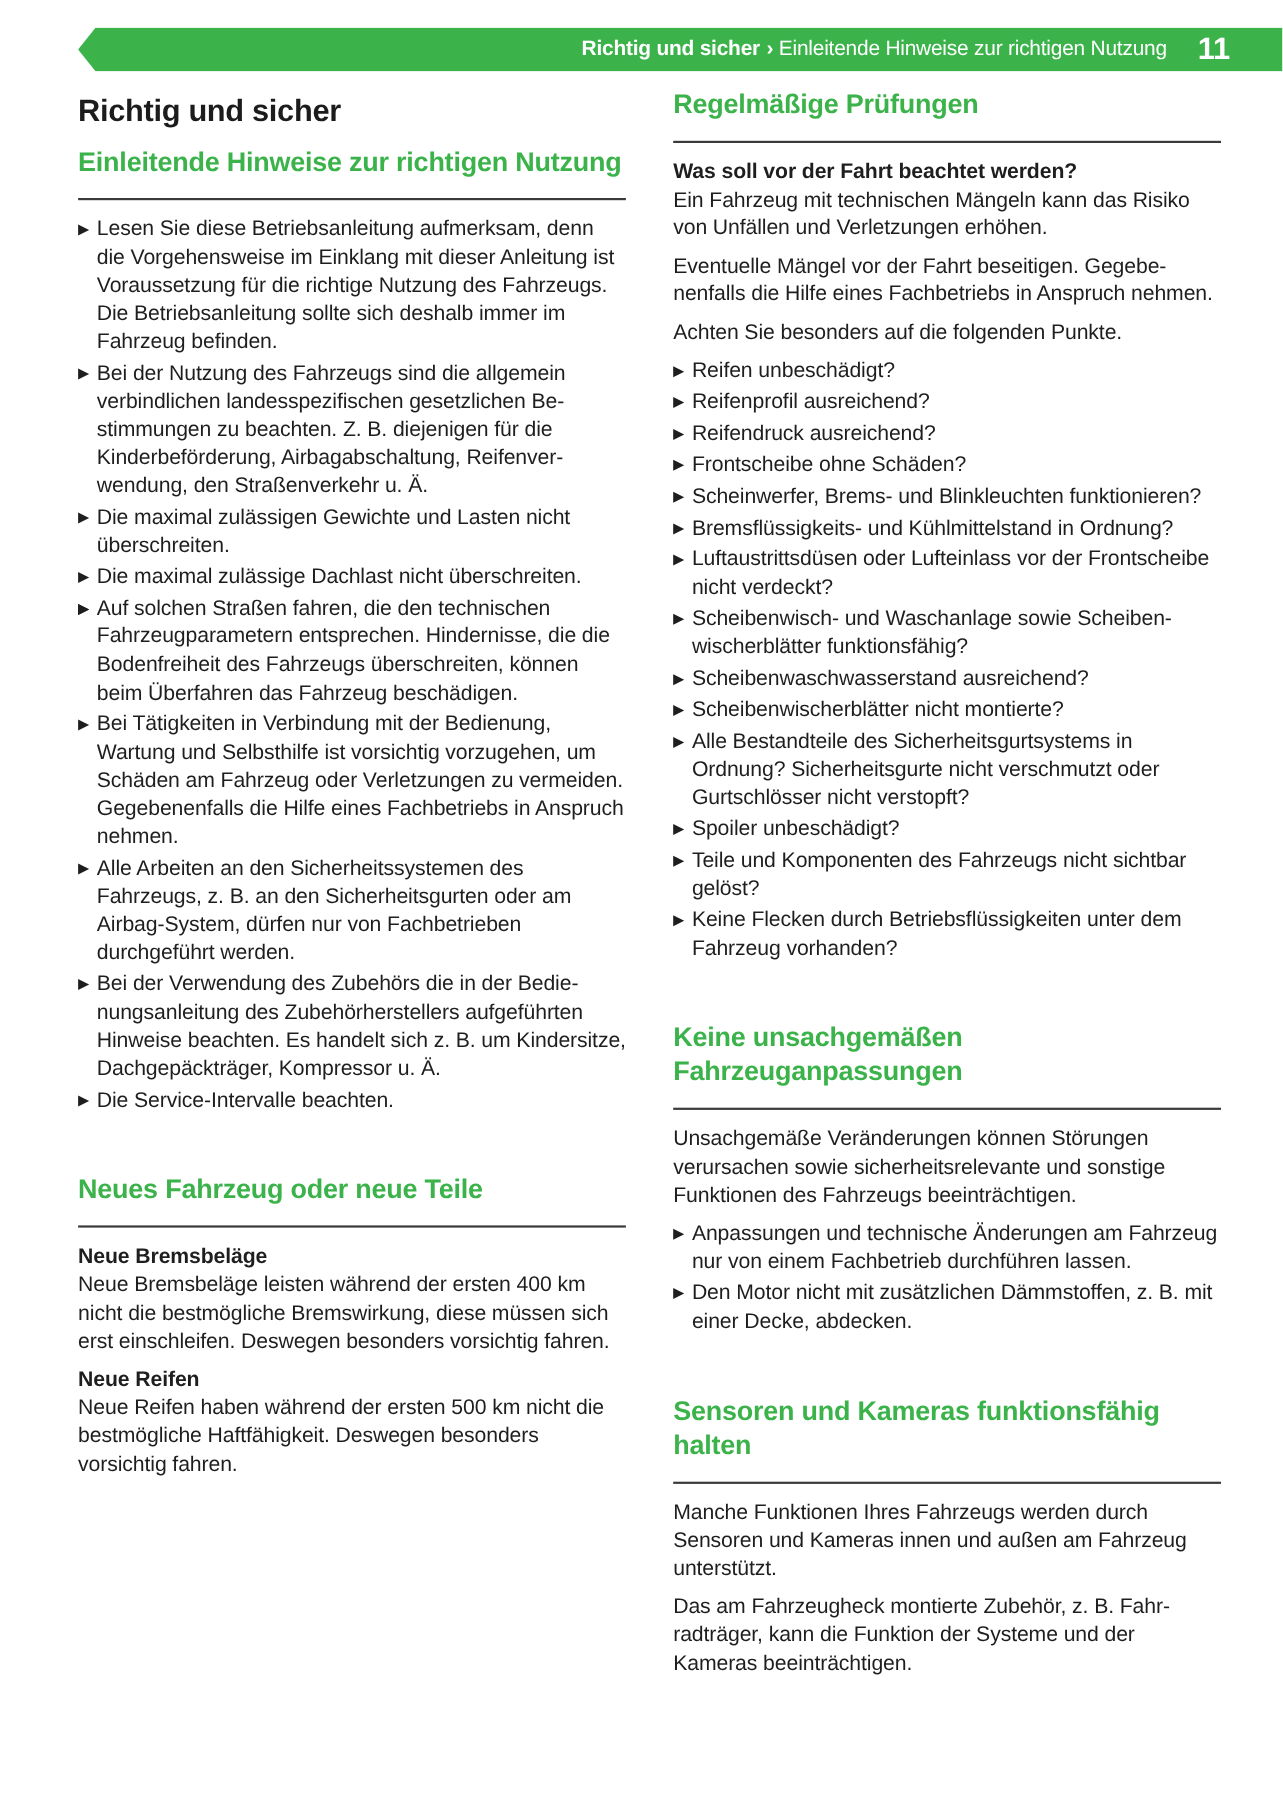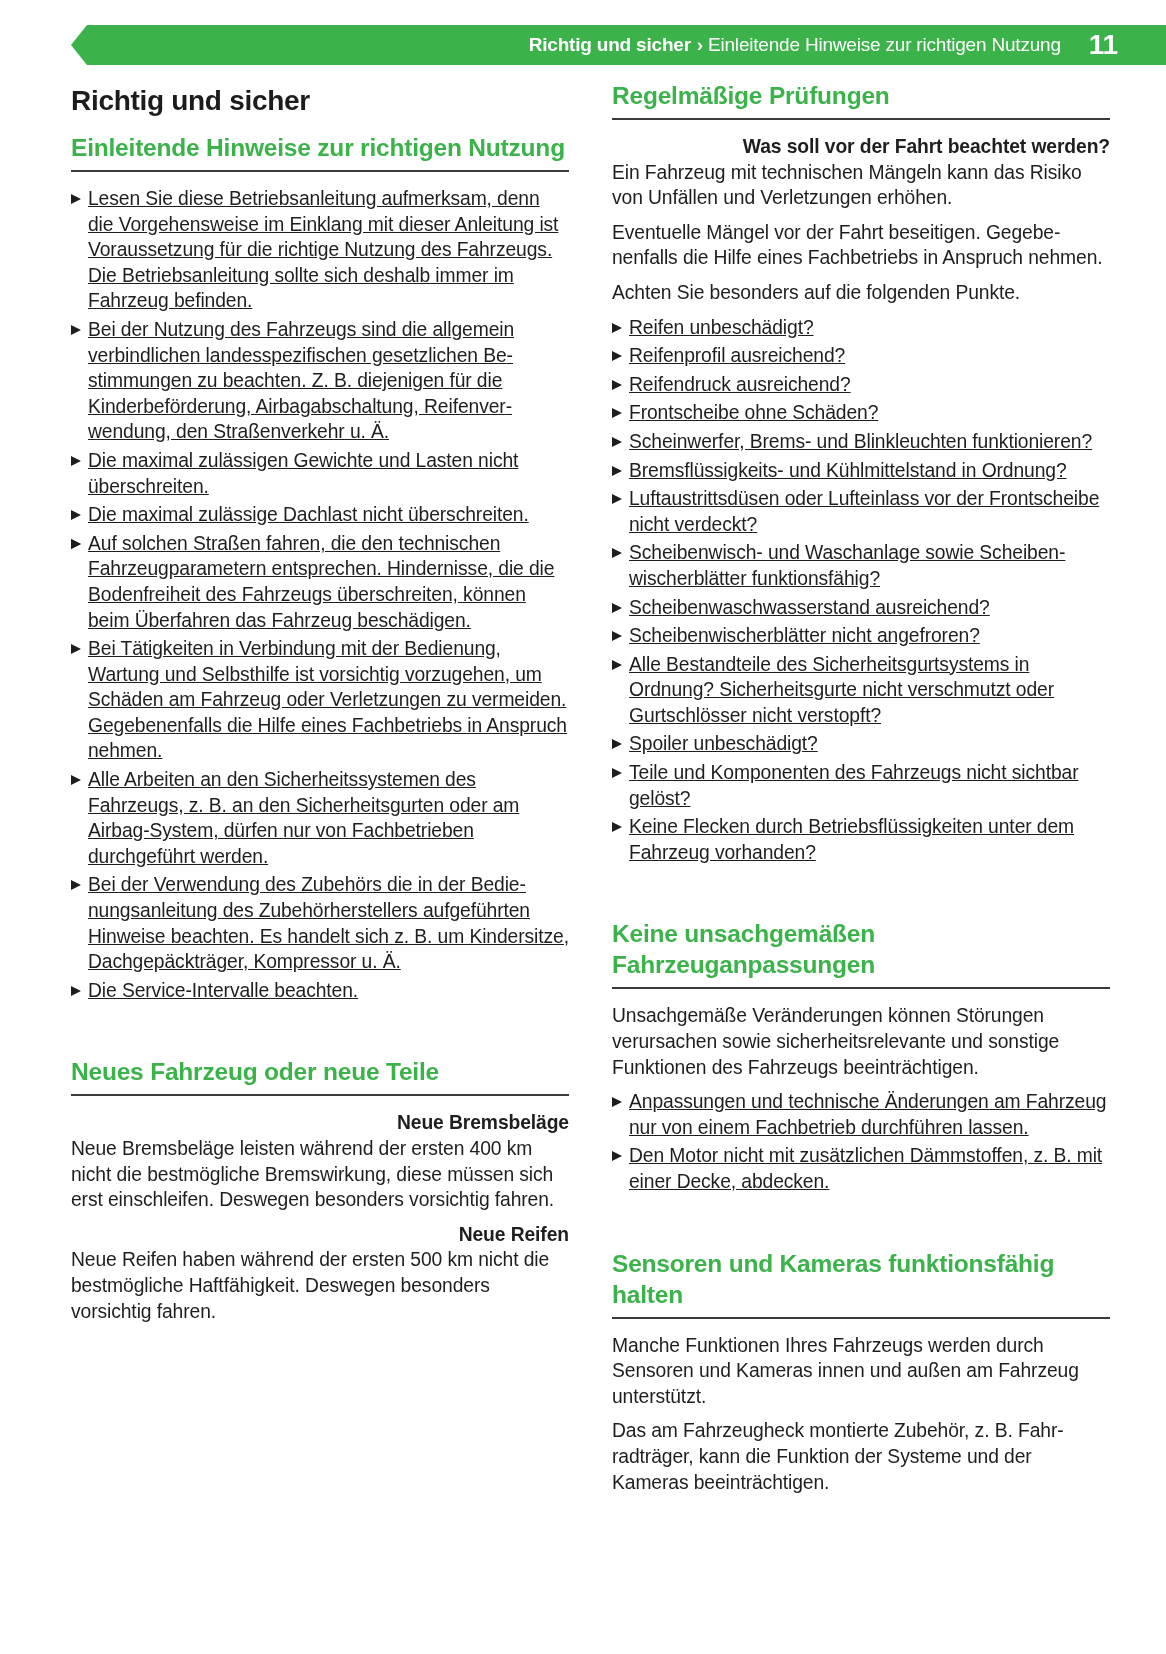--- a/index.html
+++ b/index.html
@@ -41,33 +41,33 @@
       line-height: 34px;
       margin-top: 4px;
       margin-bottom: 14px;
       letter-spacing: -0.3px;
     }
     h2.section-title {
       font-size: 24.5px;
       font-weight: bold;
       color: #3bb34a;
       line-height: 31px;
-      padding-bottom: 7px;
+      padding-bottom: 17px;
       border-bottom: 2px solid #3a3a3a;
       margin-bottom: 14px;
       letter-spacing: -0.2px;
     }
     .body-text, .bullet-list li, .sub-heading {
       font-size: 19.3px;
       line-height: 25.6px;
       letter-spacing: -0.1px;
     }
-    .sub-heading { font-weight: bold; text-align: right; }
+    .sub-heading { font-weight: bold; }
     .para { margin-bottom: 9px; }
-    .bullet-list { list-style: none; margin-bottom: 0; text-decoration: underline; }
+    .bullet-list { list-style: none; margin-bottom: 0; }
     .bullet-list li {
       position: relative;
       padding-left: 17px;
       margin-bottom: 3px;
     }
     .bullet-list li .bullet-icon {
       position: absolute;
       left: 0; top: 8px;
       width: 0; height: 0;
       border-top: 5.5px solid transparent;
@@ -127,21 +127,21 @@
   <ul class="bullet-list">
     <li><span class="bullet-icon"></span><span>Reifen unbeschädigt?</span></li>
     <li><span class="bullet-icon"></span><span>Reifenprofil ausreichend?</span></li>
     <li><span class="bullet-icon"></span><span>Reifendruck ausreichend?</span></li>
     <li><span class="bullet-icon"></span><span>Frontscheibe ohne Schäden?</span></li>
     <li><span class="bullet-icon"></span><span>Scheinwerfer, Brems- und Blinkleuchten funktio­nieren?</span></li>
     <li><span class="bullet-icon"></span><span>Bremsflüssigkeits- und Kühlmittelstand in Ord­nung?</span></li>
     <li><span class="bullet-icon"></span><span>Luftaustrittsdüsen oder Lufteinlass vor der Front­scheibe nicht verdeckt?</span></li>
     <li><span class="bullet-icon"></span><span>Scheibenwisch- und Waschanlage sowie Scheiben­wischerblätter funktionsfähig?</span></li>
     <li><span class="bullet-icon"></span><span>Scheibenwaschwasserstand ausreichend?</span></li>
-    <li><span class="bullet-icon"></span><span>Scheibenwischerblätter nicht angefroren?</span></li>
+    <li><span class="bullet-icon"></span><span>Scheibenwischerblätter nicht montierte?</span></li>
     <li><span class="bullet-icon"></span><span>Alle Bestandteile des Sicherheitsgurtsystems in Ordnung? Sicherheitsgurte nicht verschmutzt oder Gurtschlösser nicht verstopft?</span></li>
     <li><span class="bullet-icon"></span><span>Spoiler unbeschädigt?</span></li>
     <li><span class="bullet-icon"></span><span>Teile und Komponenten des Fahrzeugs nicht sicht­bar gelöst?</span></li>
     <li><span class="bullet-icon"></span><span>Keine Flecken durch Betriebsflüssigkeiten unter dem Fahrzeug vorhanden?</span></li>
   </ul>
 
   <div class="gap-big"></div>
 
   <h2 class="section-title">Keine unsachgemäßen Fahrzeuganpassungen</h2>
   <div class="body-text para">Unsachgemäße Veränderungen können Störungen verursachen sowie sicherheitsrelevante und sonstige Funktionen des Fahrzeugs beeinträchtigen.</div>

